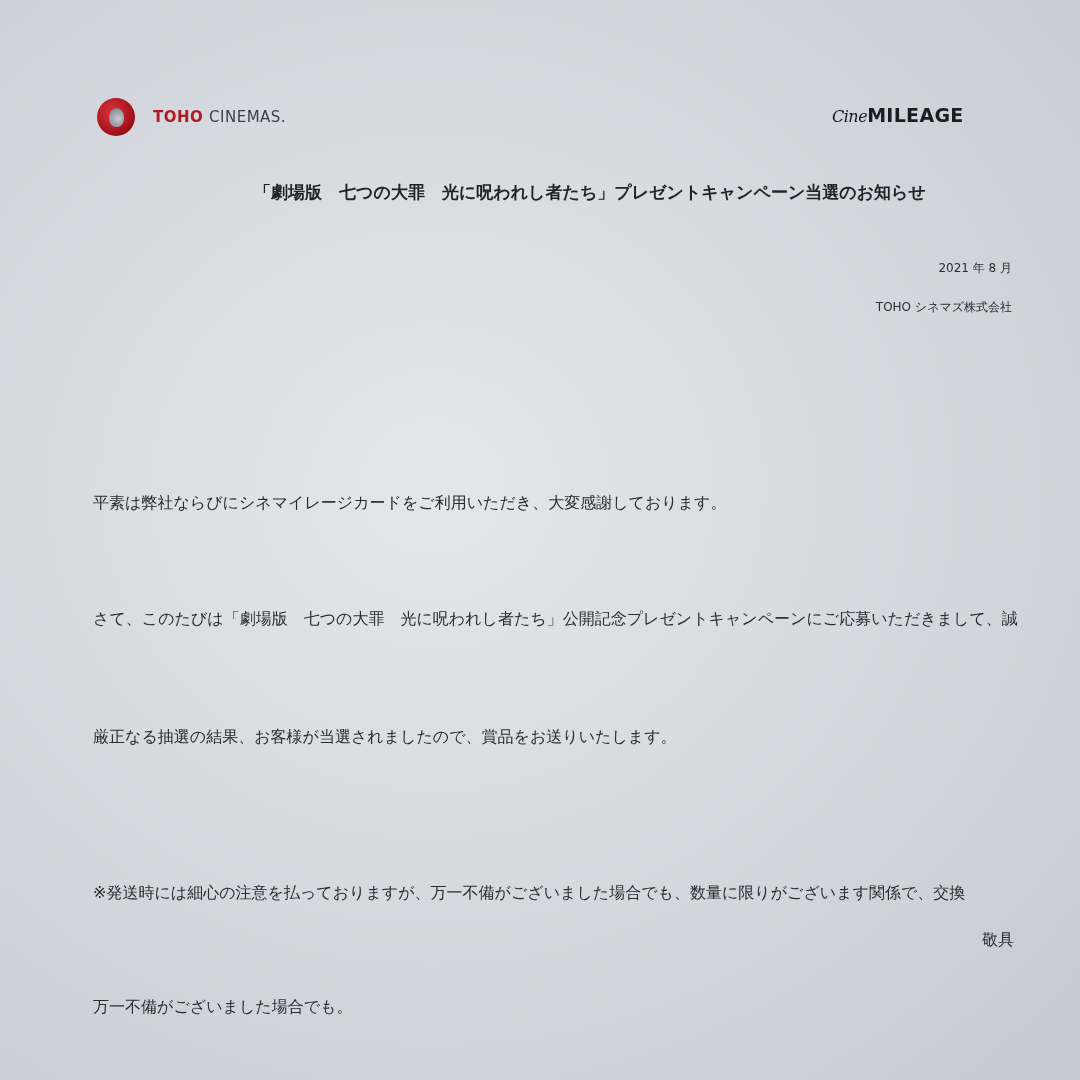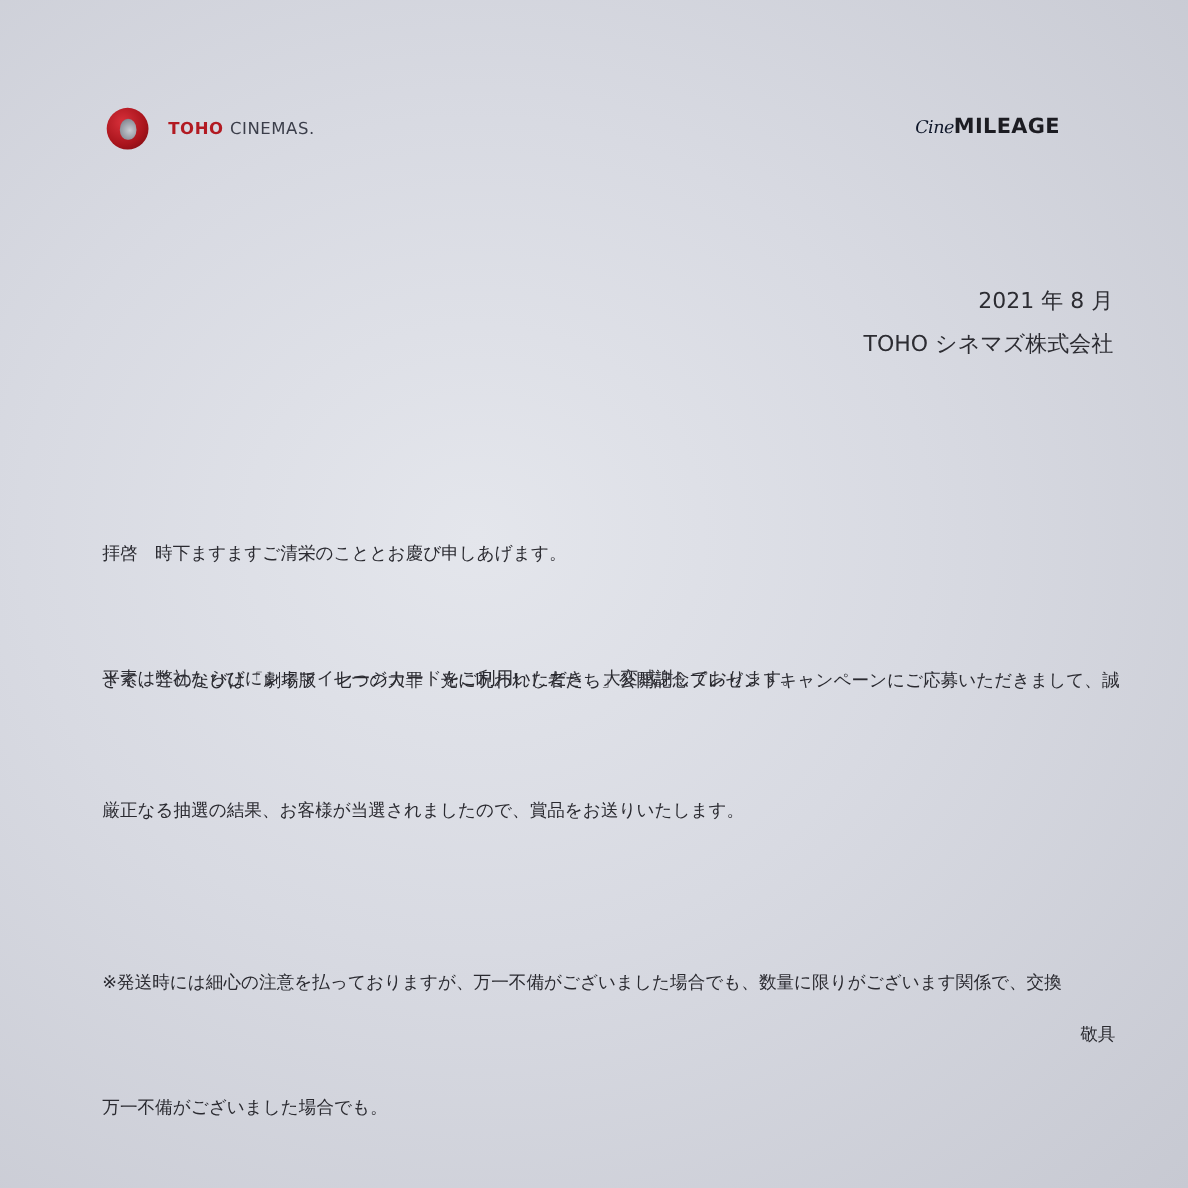--- a/index.html
+++ b/index.html
@@ -25,21 +25,21 @@
     .toho-text { font-family: "DejaVu Sans", sans-serif; font-weight: bold; font-size: 15px; letter-spacing: 0.5px; }
     .toho-text .red { color: #b21a22; }
     .toho-text .dark { color: #3b3e4a; font-weight: normal; }
     .logo-cine { position: absolute; left: 832px; top: 104px; display: flex; align-items: baseline; }
     .cine-script { font-family: "DejaVu Serif", serif; font-style: italic; font-size: 16px; color: #0f172a; letter-spacing: -0.5px; }
     .cine-mileage { font-family: "DejaVu Sans", sans-serif; font-weight: bold; font-size: 19px; color: #1c1c22; letter-spacing: 0.3px; }
     .title {
       position: absolute; left: 0; right: 0; top: 181px; text-align: center;
       font-weight: bold; font-size: 17px; color: #222228; padding-left: 100px;
     }
-    .right-block { position: absolute; right: 68px; text-align: right; font-size: 20px; color: #2c2c32; }
+    .right-block { position: absolute; right: 68px; text-align: right; font-size: 12px; color: #2c2c32; }
     .date { top: 260px; }
     .company { top: 299px; }
     .body-text { position: absolute; left: 93px; width: 930px; font-size: 16px; line-height: 38px; color: #2a2a30; white-space: pre-wrap; }
     .closing { position: absolute; right: 66px; top: 930px; font-size: 16px; color: #2a2a30; }
   </style>
 </head>
 <body>
 
 <div class="page">
 
@@ -49,26 +49,26 @@
       <span class="red">TOHO</span>
       <span class="dark">CINEMAS</span><span class="dark">.</span>
     </div>
   </div>
 
   <div class="logo-cine">
     <span class="cine-script">Cine</span>
     <span class="cine-mileage">MILEAGE</span>
   </div>
 
+  <div class="title">「劇場版　七つの大罪　光に呪われし者たち」プレゼントキャンペーン当選のお知らせ</div>
 
   <div class="right-block date">2021 年 8 月</div>
   <div class="right-block company">TOHO シネマズ株式会社</div>
 
   <div class="body-text" style="top:408px;">
-    <div>拝啓　時下ますますご清栄のこととお慶び申しあげます。</div>
     <div>平素は弊社ならびにシネマイレージカードをご利用いただき、大変感謝しております。</div>
   </div>
 
   <div class="body-text" style="top:524px;">
     <div>さて、このたびは「劇場版　七つの大罪　光に呪われし者たち」公開記念プレゼントキャンペーンにご応募いただきまして、誠</div>
   </div>
 
   <div class="body-text" style="top:642px;">
     <div>厳正なる抽選の結果、お客様が当選されましたので、賞品をお送りいたします。</div>
   </div>

